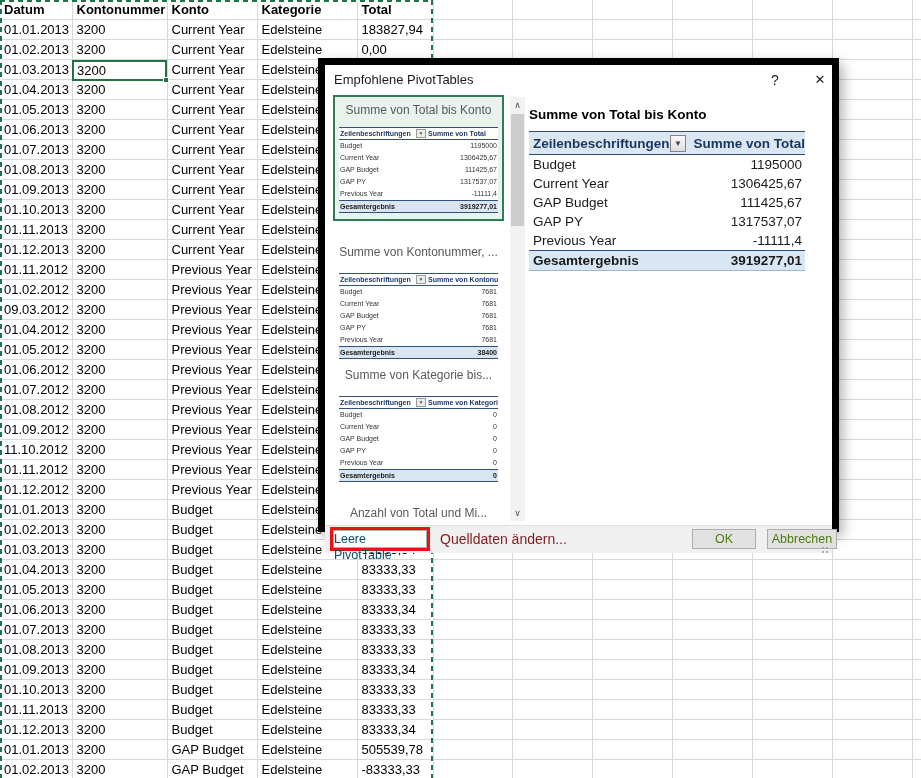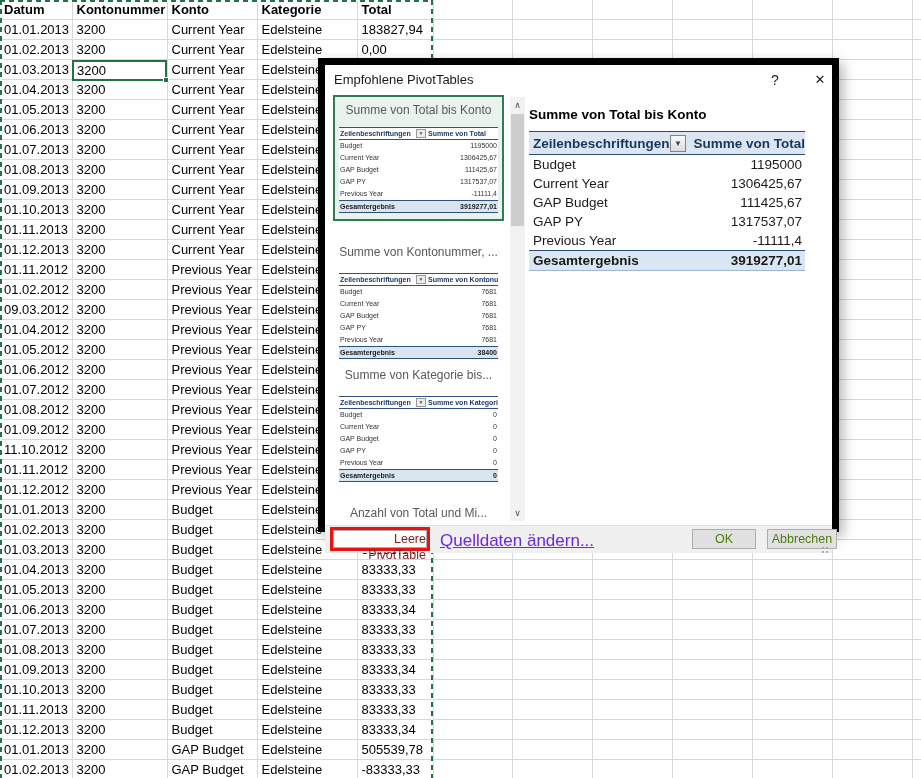--- a/index.html
+++ b/index.html
@@ -85,23 +85,23 @@
   .pRow.pTot { height:21px; line-height:20px; font-weight:bold; background:#d9e6f4;
     border-top:1px solid #2e4b73; border-bottom:1px solid #9db6d6; }
 
   
   #bbar { position:absolute; left:0; right:0; top:460px; height:28px;
     background:#f0f0f0; border-top:1px solid #e0e0e0; }
   #redbox { position:absolute; left:5px; top:1px; width:100px; height:24px;
     border:3px solid #ee1111; }
   #btn-leere { position:absolute; left:0; top:0; width:94px; height:18px;
     background:#fdfdfd; border:1px solid #ababab; font-size:12.5px; line-height:16px;
-    text-align:right; color:#7f1d1d; }
-  #link-quelldaten { position:absolute; left:115px; top:5px; font-size:17px;
-    color:#6d28d9; text-decoration:underline; cursor:pointer; }
+    text-align:left; color:#0c4a6e; }
+  #link-quelldaten { position:absolute; left:115px; top:5px; font-size:14px;
+    color:#7f1d1d; cursor:pointer; }
   .dlg-btn { position:absolute; top:3px; height:20px; background:#e1e1e1;
     border:1px solid #adadad; font-size:12.5px; line-height:18px; text-align:center; color:#4d7c0f; }
   #btn-ok { left:367px; width:64px; }
   #btn-cancel { left:442px; width:70px; }
   #grip { position:absolute; right:4px; bottom:4px; width:2px; height:2px; background:#a9a9a9;
     box-shadow:-4px 4px #a9a9a9, 0 4px #a9a9a9, -4px 0 #a9a9a9 ; }
   #grip::after{ content:""; position:absolute; left:0; top:4px; width:2px; height:2px; background:#a9a9a9; }
 </style>
 </head>
 <body>

